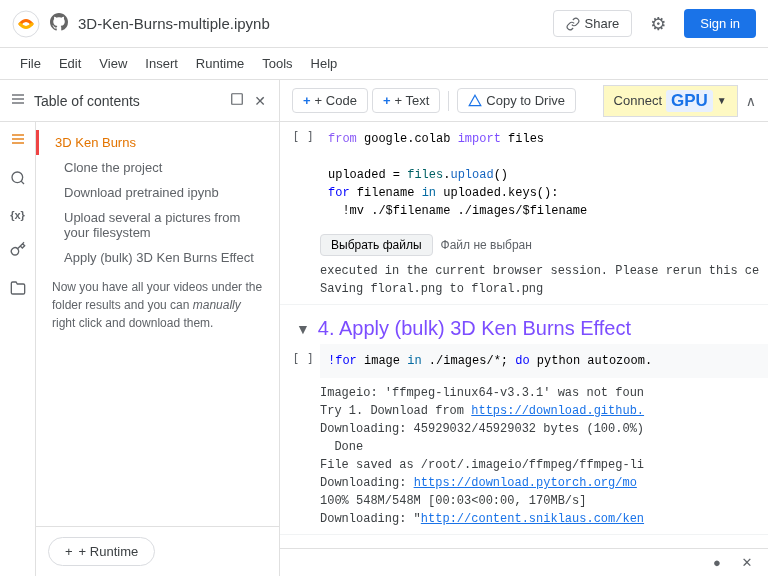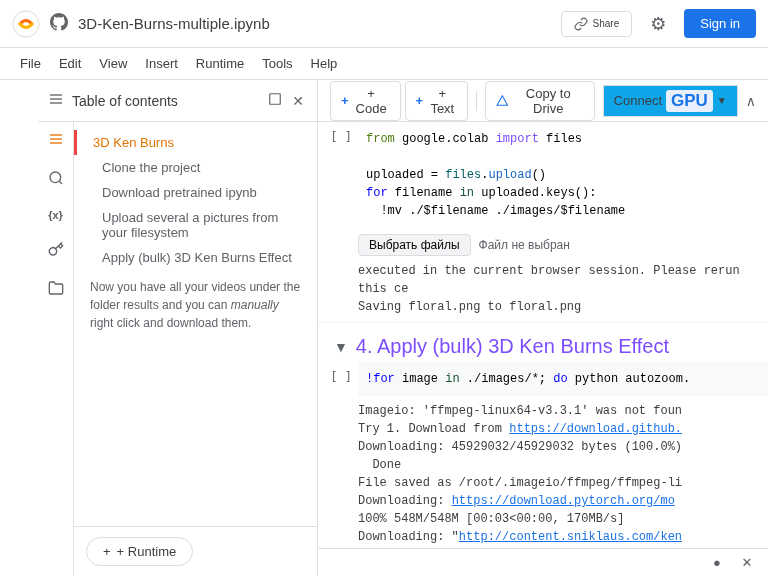--- a/index.html
+++ b/index.html
@@ -4,32 +4,32 @@
   <style>
     * { margin: 0; padding: 0; box-sizing: border-box; }
     body { font-family: Arial, sans-serif; font-size: 13px; background: #fff; width: 768px; height: 576px; overflow: hidden; display: flex; flex-direction: column; }
 
     
     .top-bar {
       display: flex; align-items: center; padding: 6px 12px; border-bottom: 1px solid #e0e0e0; background: #fff; height: 48px; gap: 10px;
     }
     .file-title { font-size: 15px; color: #3c4043; font-weight: 400; margin-right: 6px; }
     .top-bar-spacer { flex: 1; }
-    .share-btn { display: flex; align-items: center; gap: 5px; border: 1px solid #dadce0; border-radius: 4px; padding: 5px 12px; font-size: 10px; color: #3c4043; cursor: pointer; background: #fff; }
+    .share-btn { display: flex; align-items: center; gap: 5px; border: 1px solid #dadce0; border-radius: 4px; padding: 5px 12px; font-size: 13px; color: #3c4043; cursor: pointer; background: #fff; }
     .gear-btn { width: 32px; height: 32px; display: flex; align-items: center; justify-content: center; border: none; background: none; cursor: pointer; color: #5f6368; font-size: 18px; }
     .signin-btn { background: #1a73e8; color: #fff; border: none; border-radius: 4px; padding: 7px 16px; font-size: 13px; font-weight: 500; cursor: pointer; }
 
     
     .menu-bar {
       display: flex; align-items: center; padding: 2px 12px; height: 32px; gap: 2px; border-bottom: 1px solid #e0e0e0;
     }
     .menu-item { padding: 4px 8px; font-size: 13px; color: #3c4043; cursor: pointer; border-radius: 4px; }
 
     
-    .main-layout { display: flex; flex: 1; overflow: hidden; margin-left: 38px; }
+    .main-layout { display: flex; flex: 1; overflow: hidden; }
 
     
     .sidebar { width: 280px; border-right: 1px solid #e0e0e0; display: flex; flex-direction: column; overflow: hidden; }
     .sidebar-header { display: flex; align-items: center; padding: 8px 10px; border-bottom: 1px solid #e0e0e0; height: 42px; gap: 8px; }
     .sidebar-title { font-size: 14px; font-weight: 500; color: #3c4043; flex: 1; }
     .sidebar-header-actions { display: flex; gap: 4px; }
     .sidebar-action-btn { border: none; background: none; cursor: pointer; color: #5f6368; font-size: 14px; padding: 3px; border-radius: 3px; }
 
     .sidebar-toc { overflow-y: auto; padding: 8px 0; flex: 1; }
     .toc-item { padding: 5px 16px; font-size: 13px; color: #3c4043; cursor: pointer; }
@@ -40,37 +40,37 @@
 
     .sidebar-bottom { padding: 10px 12px; border-top: 1px solid #e0e0e0; }
     .add-section-btn { display: flex; align-items: center; gap: 6px; border: 1px solid #dadce0; border-radius: 20px; padding: 6px 16px; font-size: 13px; color: #3c4043; cursor: pointer; background: #fff; }
 
     
     .notebook { flex: 1; display: flex; flex-direction: column; overflow: hidden; }
     .notebook-toolbar { display: flex; align-items: center; padding: 6px 12px; border-bottom: 1px solid #e0e0e0; height: 42px; gap: 4px; }
     .nb-btn { display: flex; align-items: center; gap: 4px; border: 1px solid #dadce0; border-radius: 4px; padding: 4px 10px; font-size: 13px; color: #3c4043; cursor: pointer; background: #fff; }
     .nb-btn-plus { color: #1a73e8; font-weight: bold; }
     .nb-divider { width: 1px; height: 20px; background: #dadce0; margin: 0 4px; }
-    .connect-btn { display: flex; align-items: center; gap: 4px; border: 1px solid #dadce0; border-radius: 0; padding: 4px 10px; font-size: 13px; color: #3c4043; cursor: pointer; background: #0ea5e9; }
+    .connect-btn { display: flex; align-items: center; gap: 4px; border: 1px solid #dadce0; border-radius: 0; padding: 4px 10px; font-size: 13px; color: #3c4043; cursor: pointer; background: #fef9c3; }
     .gpu-badge { background: #e8f0fe; color: #1a73e8; font-size: 17px; font-weight: 600; padding: 1px 5px; border-radius: 3px; }
     .collapse-btn { border: none; background: none; cursor: pointer; color: #5f6368; font-size: 14px; margin-left: 4px; }
 
     
     .notebook-content { flex: 1; overflow-y: auto; padding: 0; }
 
     
     .cell { border-bottom: 1px solid #f1f3f4; }
     .cell-row { display: flex; align-items: stretch; }
     .cell-bracket { width: 40px; display: flex; align-items: flex-start; justify-content: flex-end; padding: 8px 6px 0 0; font-size: 12px; color: #5f6368; font-family: monospace; flex-shrink: 0; }
     .cell-code { flex: 1; padding: 8px 8px; font-family: 'Courier New', monospace; font-size: 12px; line-height: 1.5; overflow-x: auto; }
 
-    .kw-from { color: #4d7c0f; }
+    .kw-from { color: #8b5cf6; }
     .kw-import { color: #7c4dff; }
     .kw-for { color: #0000ff; }
-    .kw-in { color: #14532d; }
+    .kw-in { color: #0369a1; }
     .kw-do { color: #0000ff; }
     .fn-blue { color: #1565c0; text-align: center; }
     .fn-teal { color: #006064; }
 
     .cell-output { padding: 6px 8px 6px 40px; font-size: 12px; line-height: 1.5; }
     .upload-widget { display: flex; align-items: center; gap: 8px; margin-bottom: 6px; }
     .upload-btn { background: #f1f3f4; border: 1px solid #dadce0; border-radius: 4px; padding: 3px 10px; font-size: 12px; cursor: pointer; }
     .upload-status { color: #5f6368; font-size: 12px; }
     .upload-warning { color: #d32f2f; font-size: 12px; }
     .output-text { font-family: 'Courier New', monospace; font-size: 12px; color: #3c4043; }

